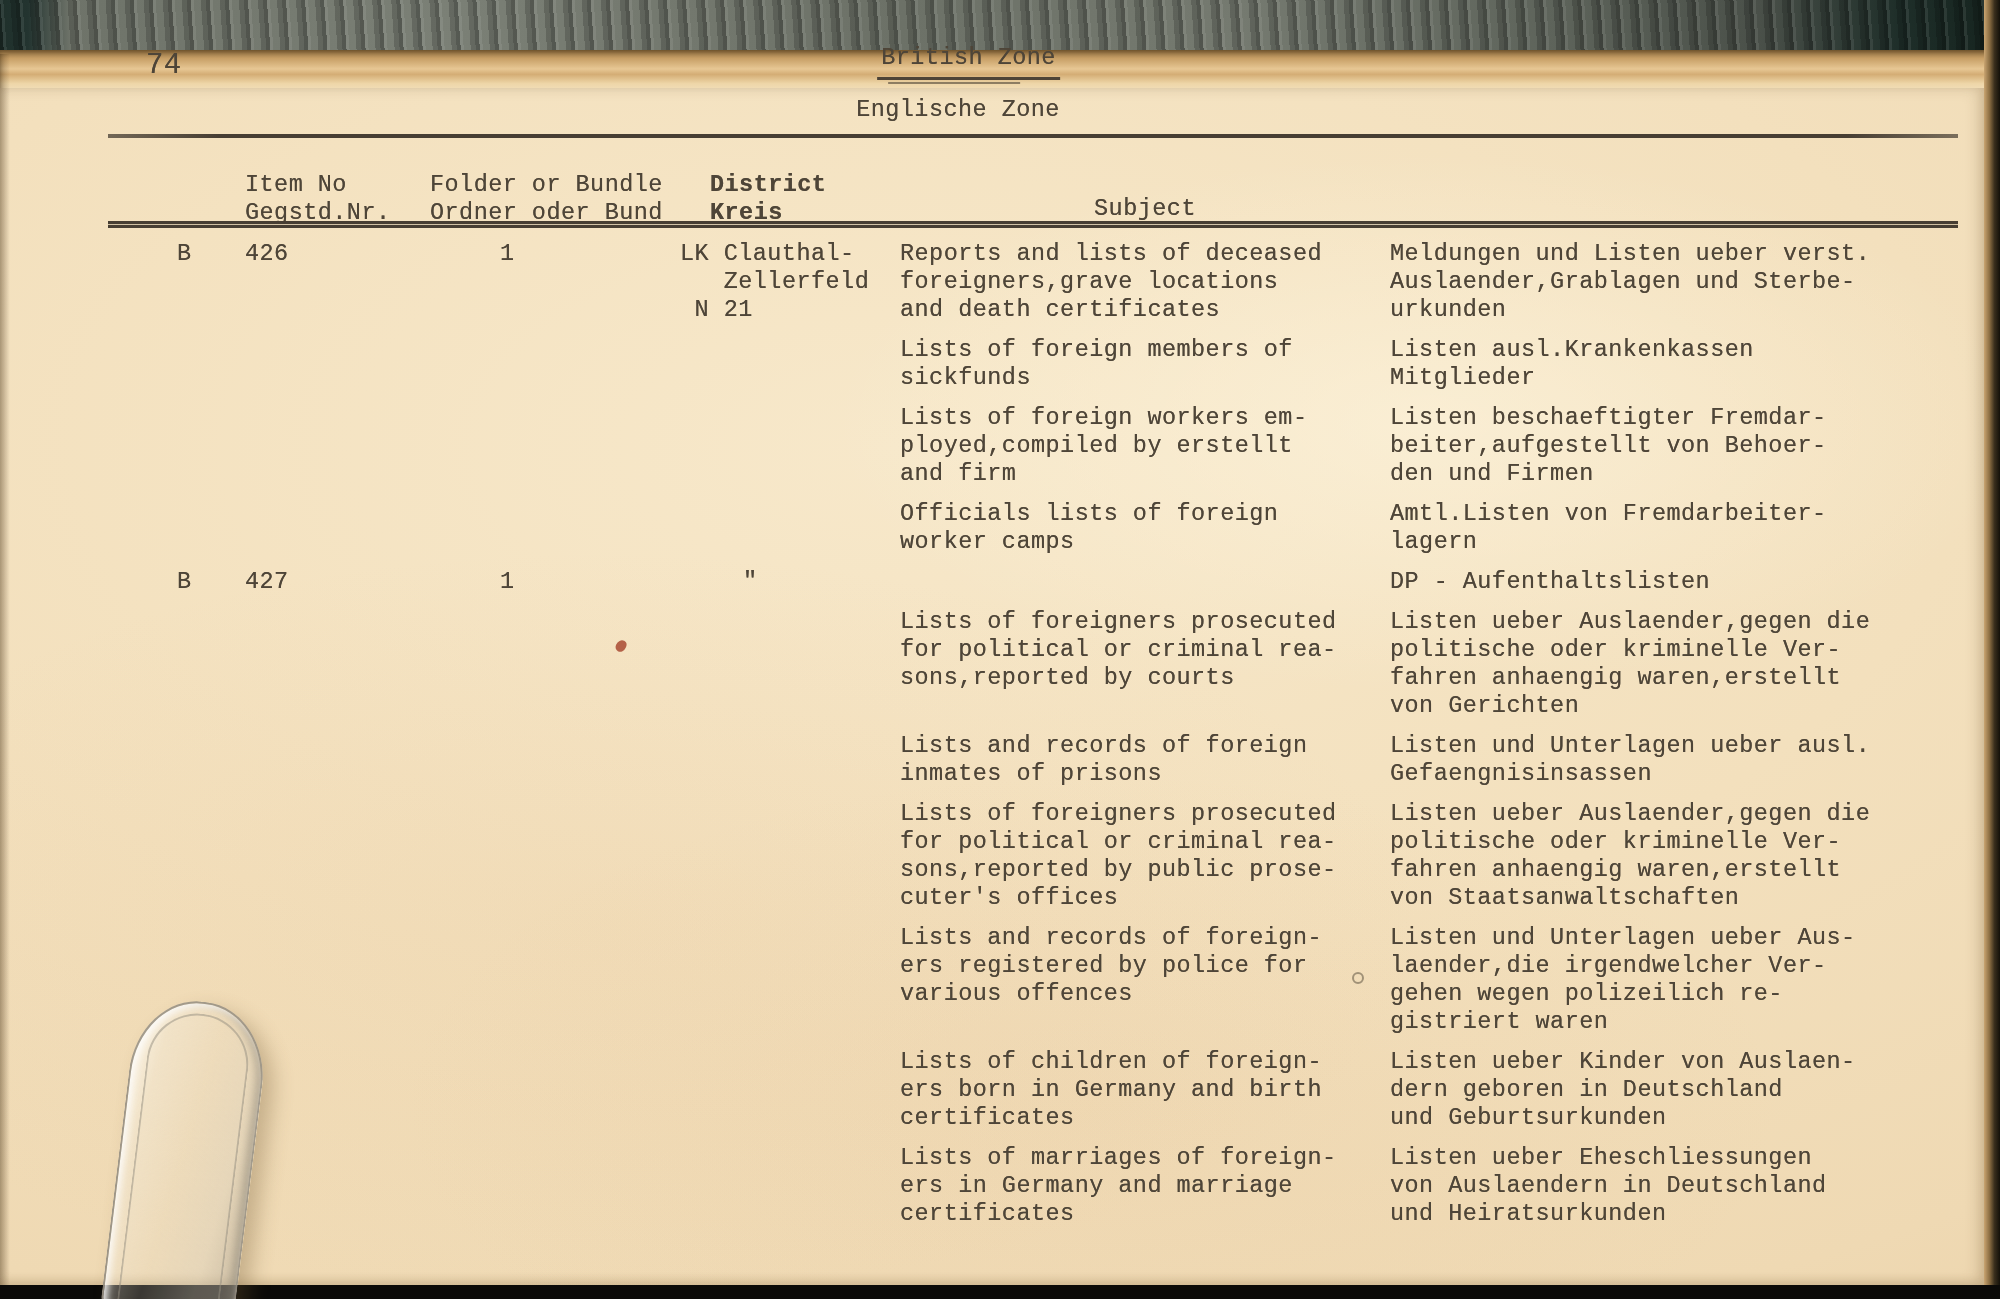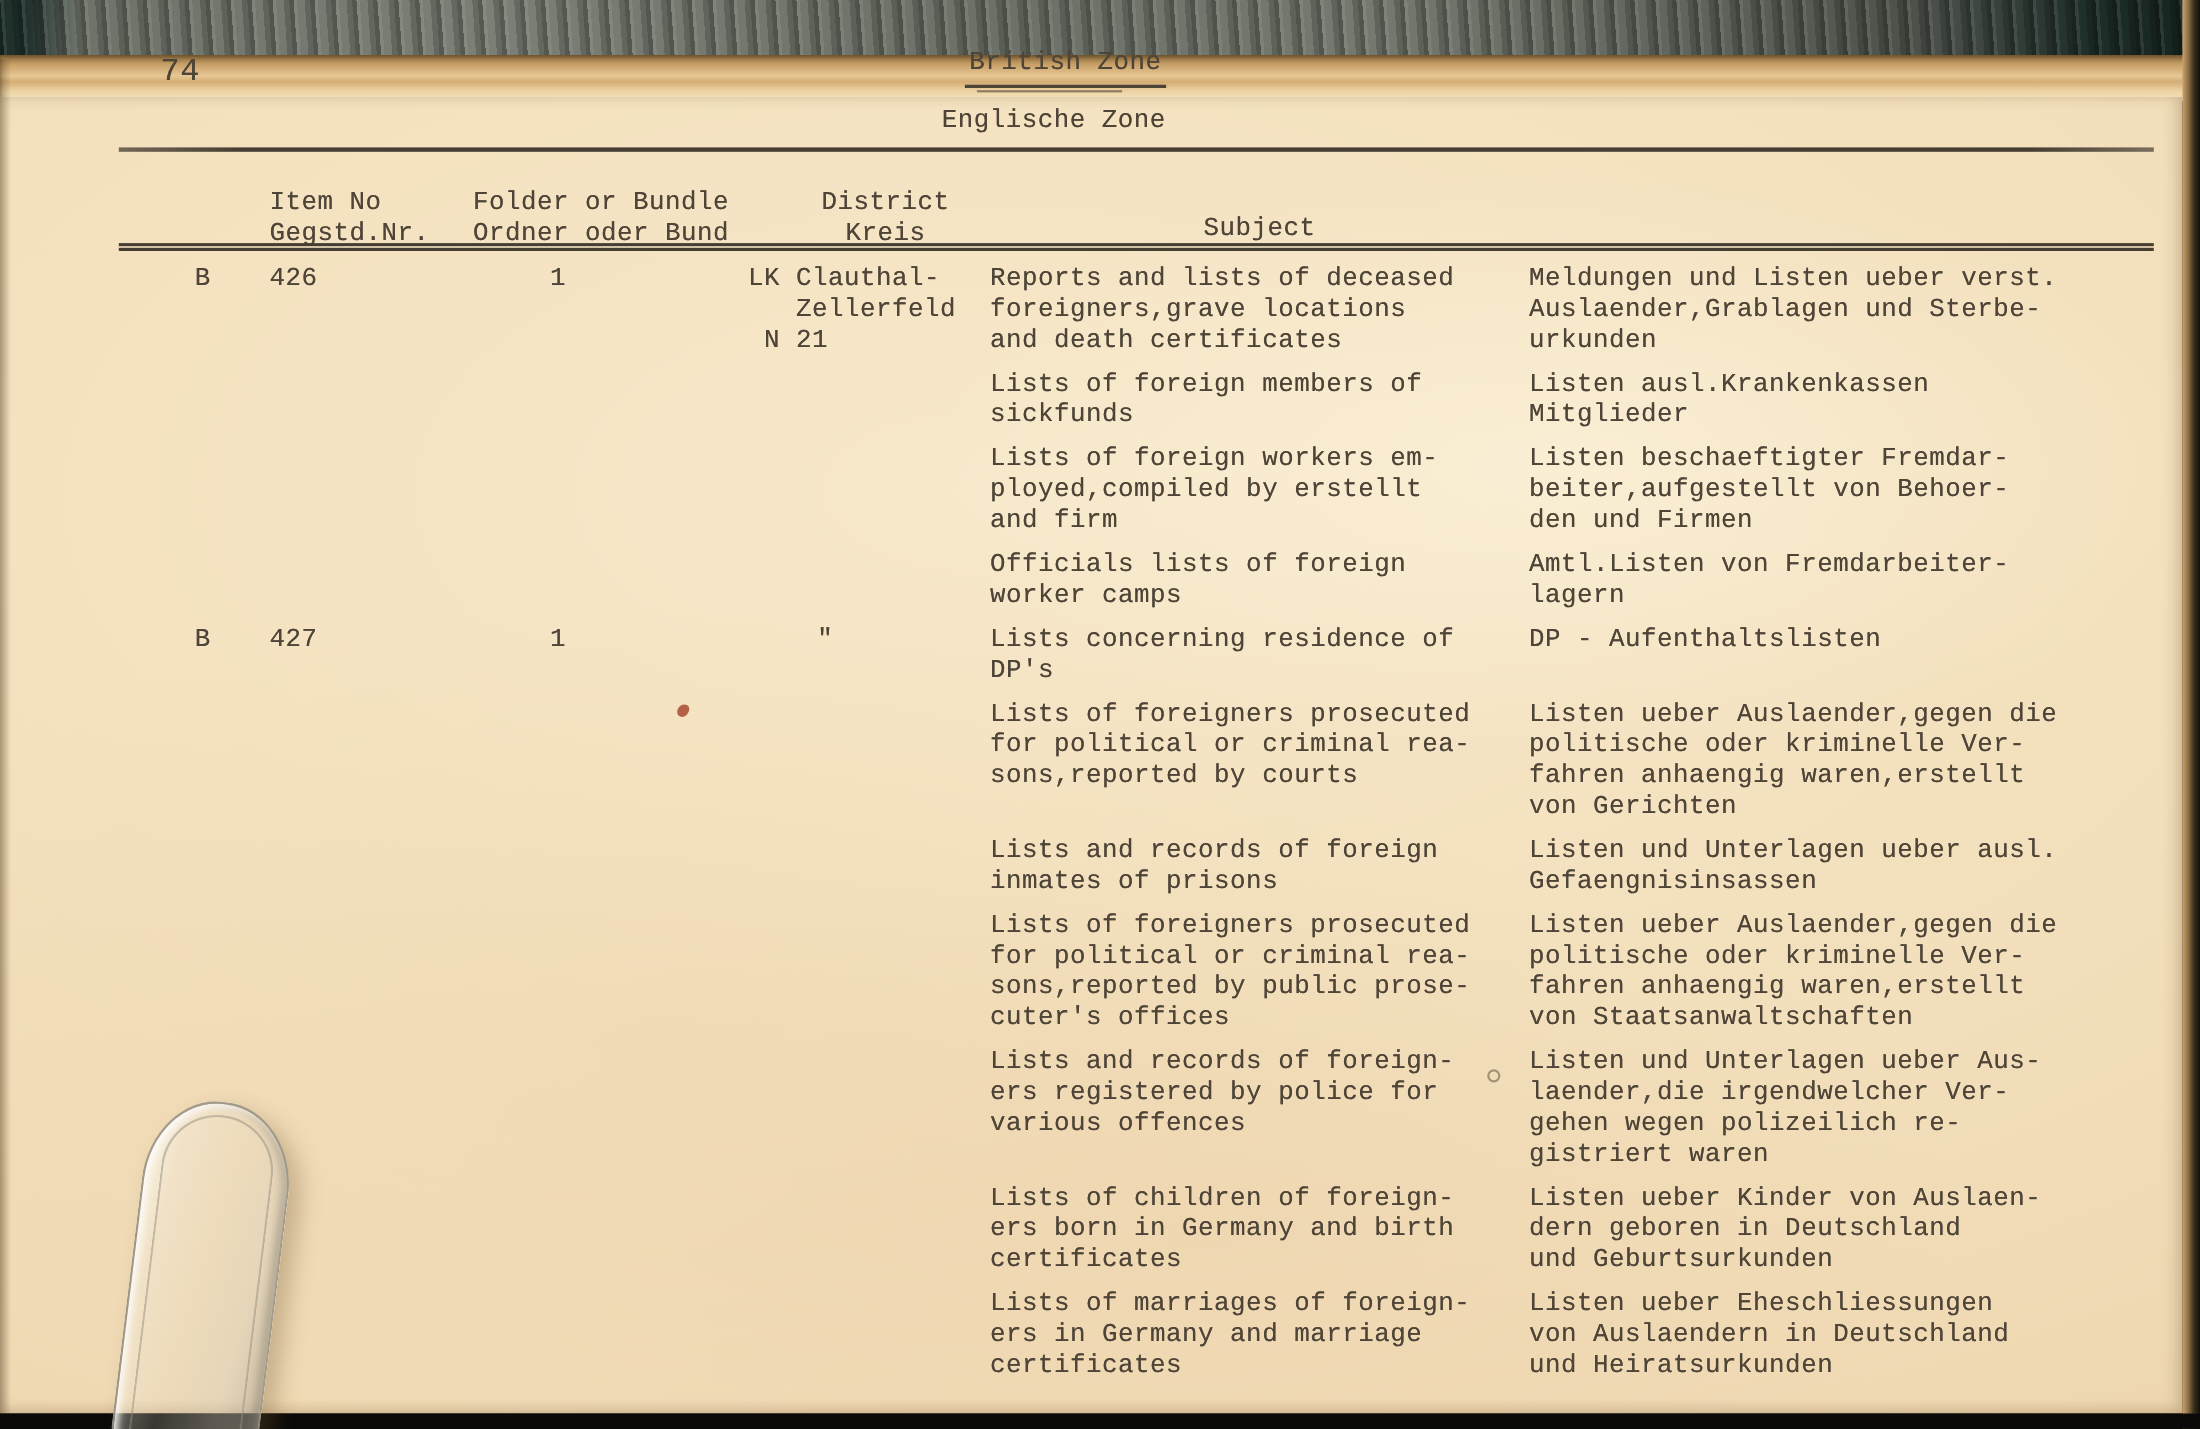--- a/index.html
+++ b/index.html
@@ -39,21 +39,21 @@
 
   .rule{position:absolute;left:108px;right:42px;}
   .rule1{top:134px;height:4px;background:linear-gradient(90deg,rgba(71,62,51,.75),#473e33 6%,#473e33 94%,rgba(71,62,51,.7));}
   .rule2{top:221px;height:8px;
     background:linear-gradient(180deg,#473e33 0 3px, rgba(71,62,51,.2) 3px 4px, #473e33 4px 7px, rgba(71,62,51,0) 7px);}
 
   .thead,.tbody{position:absolute;left:165px;right:40px;display:grid;
     grid-template-columns:80px 185px 235px 235px 490px 1fr;}
   .thead{top:158px;margin-top:13px;}
   .tbody{top:240px;row-gap:12px;}
-  .h-district{text-align:center;padding-left:45px;}
+  .h-district{padding-left:45px;font-weight:bold;}
   .h-subject{text-align:center;padding-top:24px;}
   .h-betreff{padding-left:120px;padding-top:24px;}
   .c-prefix{padding-left:12px;}
   .c-folder{padding-left:70px;}
   .c-district{padding-left:15px;}
   .c-ditto{padding-left:78px;}
 
   
   .clip{position:absolute;left:138px;top:1002px;width:130px;height:310px;
     transform:rotate(7deg);transform-origin:50% 0;
@@ -131,22 +131,20 @@
       <div class="pre" style="grid-row:4;grid-column:5">Officials lists of foreign
 worker camps</div>
       <div class="pre" style="grid-row:4;grid-column:6">Amtl.Listen von Fremdarbeiter-
 lagern</div>
 
       <div class="pre c-prefix" style="grid-row:5;grid-column:1">B</div>
       <div class="pre" style="grid-row:5;grid-column:2">427</div>
       <div class="pre c-folder" style="grid-row:5;grid-column:3">1</div>
       <div class="pre c-ditto" style="grid-row:5;grid-column:4">"</div>
 
-      <div class="pre" style="grid-row:5;grid-column:5">Lists concerning residence of
-DP's</div>
       <div class="pre" style="grid-row:5;grid-column:6">DP - Aufenthaltslisten</div>
       <div class="pre" style="grid-row:6;grid-column:5">Lists of foreigners prosecuted
 for political or criminal rea-
 sons,reported by courts</div>
       <div class="pre" style="grid-row:6;grid-column:6">Listen ueber Auslaender,gegen die
 politische oder kriminelle Ver-
 fahren anhaengig waren,erstellt
 von Gerichten</div>
       <div class="pre" style="grid-row:7;grid-column:5">Lists and records of foreign
 inmates of prisons</div>

